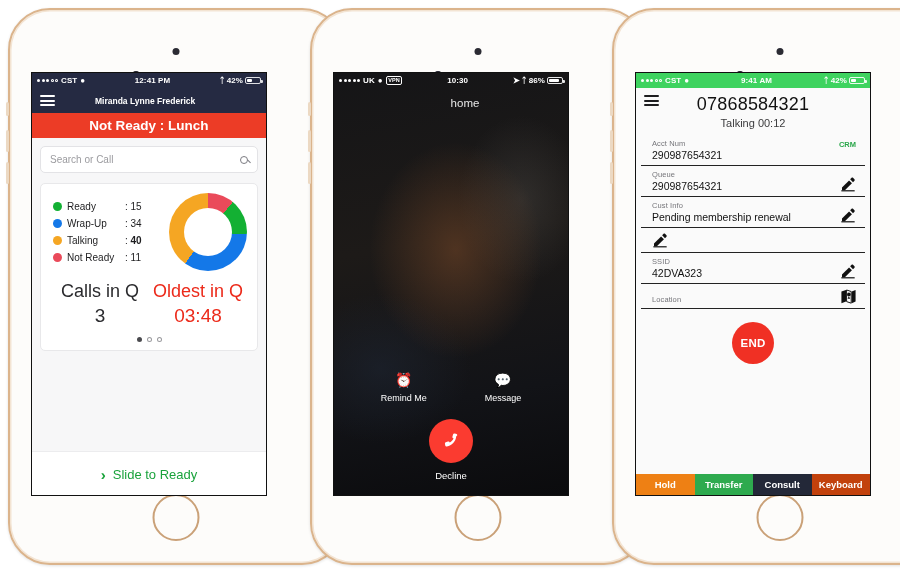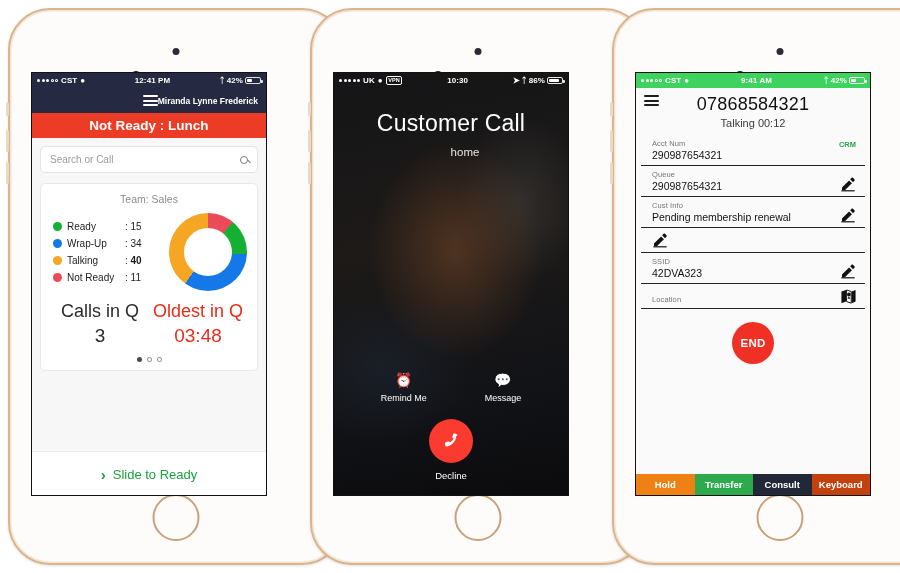--- a/index.html
+++ b/index.html
@@ -53,21 +53,21 @@
   .wifi, .bt, .vpn, .loc { font-size: 8px; line-height: 1; }
 
   
   .sb-dark { background: #252a42; color: #fff; }
   .sb-dark .dots i { background: #fff; }
   .sb-dark .dots i.hollow { background: transparent; box-shadow: inset 0 0 0 1px #fff; }
   .sb-dark .batt { border: 1px solid rgba(255,255,255,.85); }
   .sb-dark .batt::after { background: rgba(255,255,255,.85); }
   .sb-dark .batt i { background: #fff; }
 
-  .navbar1 { background: #252a42; height: 25px; display: flex; align-items: center; justify-content: flex-end; padding: 0 8px; }
+  .navbar1 { background: #252a42; height: 25px; display: flex; align-items: center; justify-content: flex-start; padding: 0 8px; gap: 40px; }
   .hamb { width: 15px; display: flex; flex-direction: column; gap: 2.5px; }
   .hamb span { display: block; height: 2px; background: #fff; border-radius: 1px; }
   .agent-name { color: #fff; font-size: 8.5px; font-weight: bold; }
   .statebar { background: #ec3c26; color: #fff; height: 25px; display: flex; align-items: center; justify-content: center; font-size: 13.5px; font-weight: bold; }
 
   .p1-body { background: #f7f7f8; height: 359px; display: flex; flex-direction: column; padding: 8px 8px 0; }
   .searchbox { background: #fff; border: 1px solid #e3e3e6; border-radius: 5px; height: 27px; display: flex; align-items: center; padding: 0 9px; }
   .searchbox input { border: 0; outline: 0; flex: 1; font-family: inherit; font-size: 10px; color: #555; background: transparent; }
   .searchbox input::placeholder { color: #9b9b9f; }
   .mag { width: 8px; height: 8px; border: 1.4px solid #7c7c82; border-radius: 50%; position: relative; }
@@ -205,21 +205,20 @@
       <div class="statebar">Not Ready : Lunch</div>
 
       <div class="p1-body">
 
         <div class="searchbox">
           <input type="text" placeholder="Search or Call" style="">
           <span class="mag"></span>
         </div>
 
         <div class="card">
-          <div class="card-title">Team: Sales</div>
           <div class="chart-row">
             <div class="legend">
               <div class="lg">
                 <span class="sw" style="background: rgb(19, 176, 51);"></span>
                 <span class="nm">Ready</span>
                 <span class="vl">: <b style="font-weight:normal">15</b></span>
               </div>
               <div class="lg">
                 <span class="sw" style="background: rgb(20, 120, 232);"></span>
                 <span class="nm">Wrap-Up</span>
@@ -298,21 +297,20 @@
           <span class="loc">➤</span>
           <span class="bt">ᛏ</span>
           <span>86%</span>
           <span class="batt">
               <i style="width:86%"></i>
             </span>
         </div>
       </div>
 
       <div class="p2-inner">
-        <div class="call-title">Customer Call</div>
         <div class="call-sub">home</div>
 
         <div class="call-actions">
           <div class="mini-row">
             <div class="mini">
               <span class="ic">⏰</span>
               <span class="lb">Remind Me</span>
             </div>
             <div class="mini">
               <span class="ic">💬</span>

